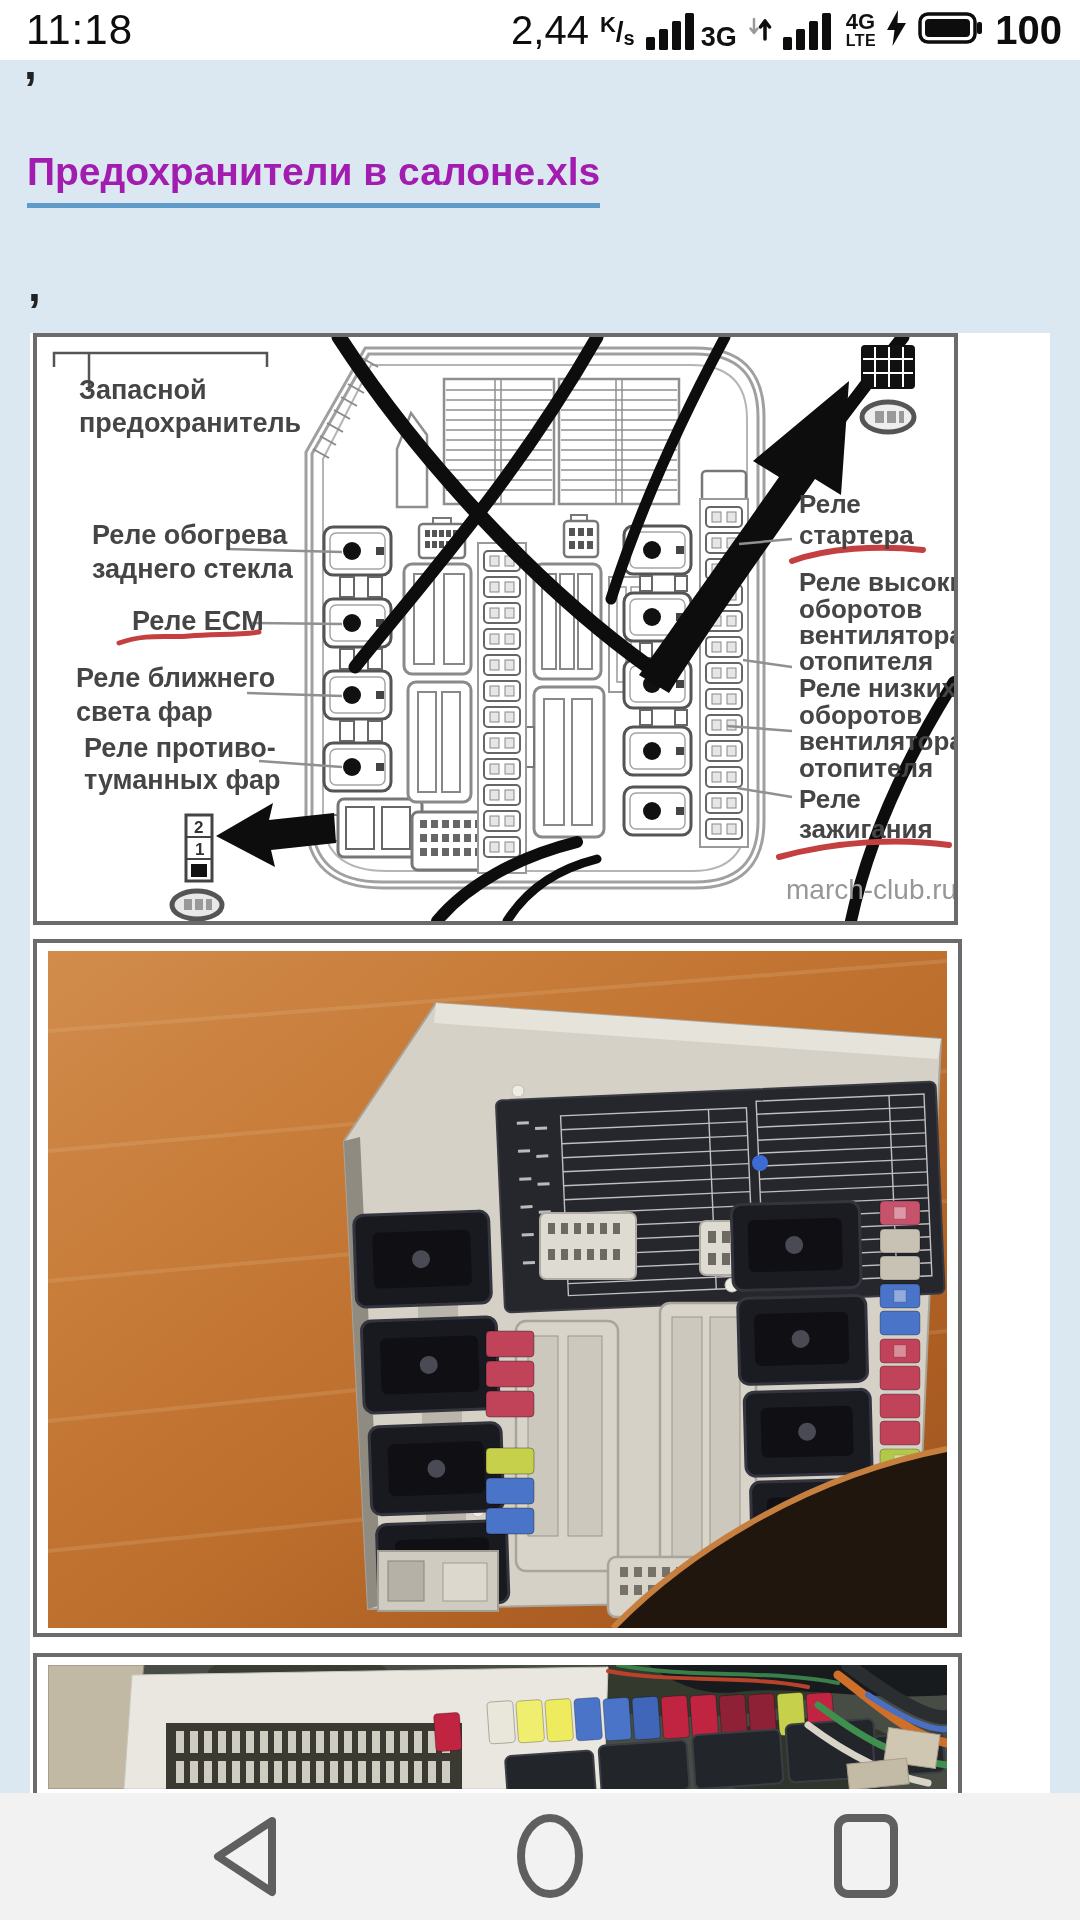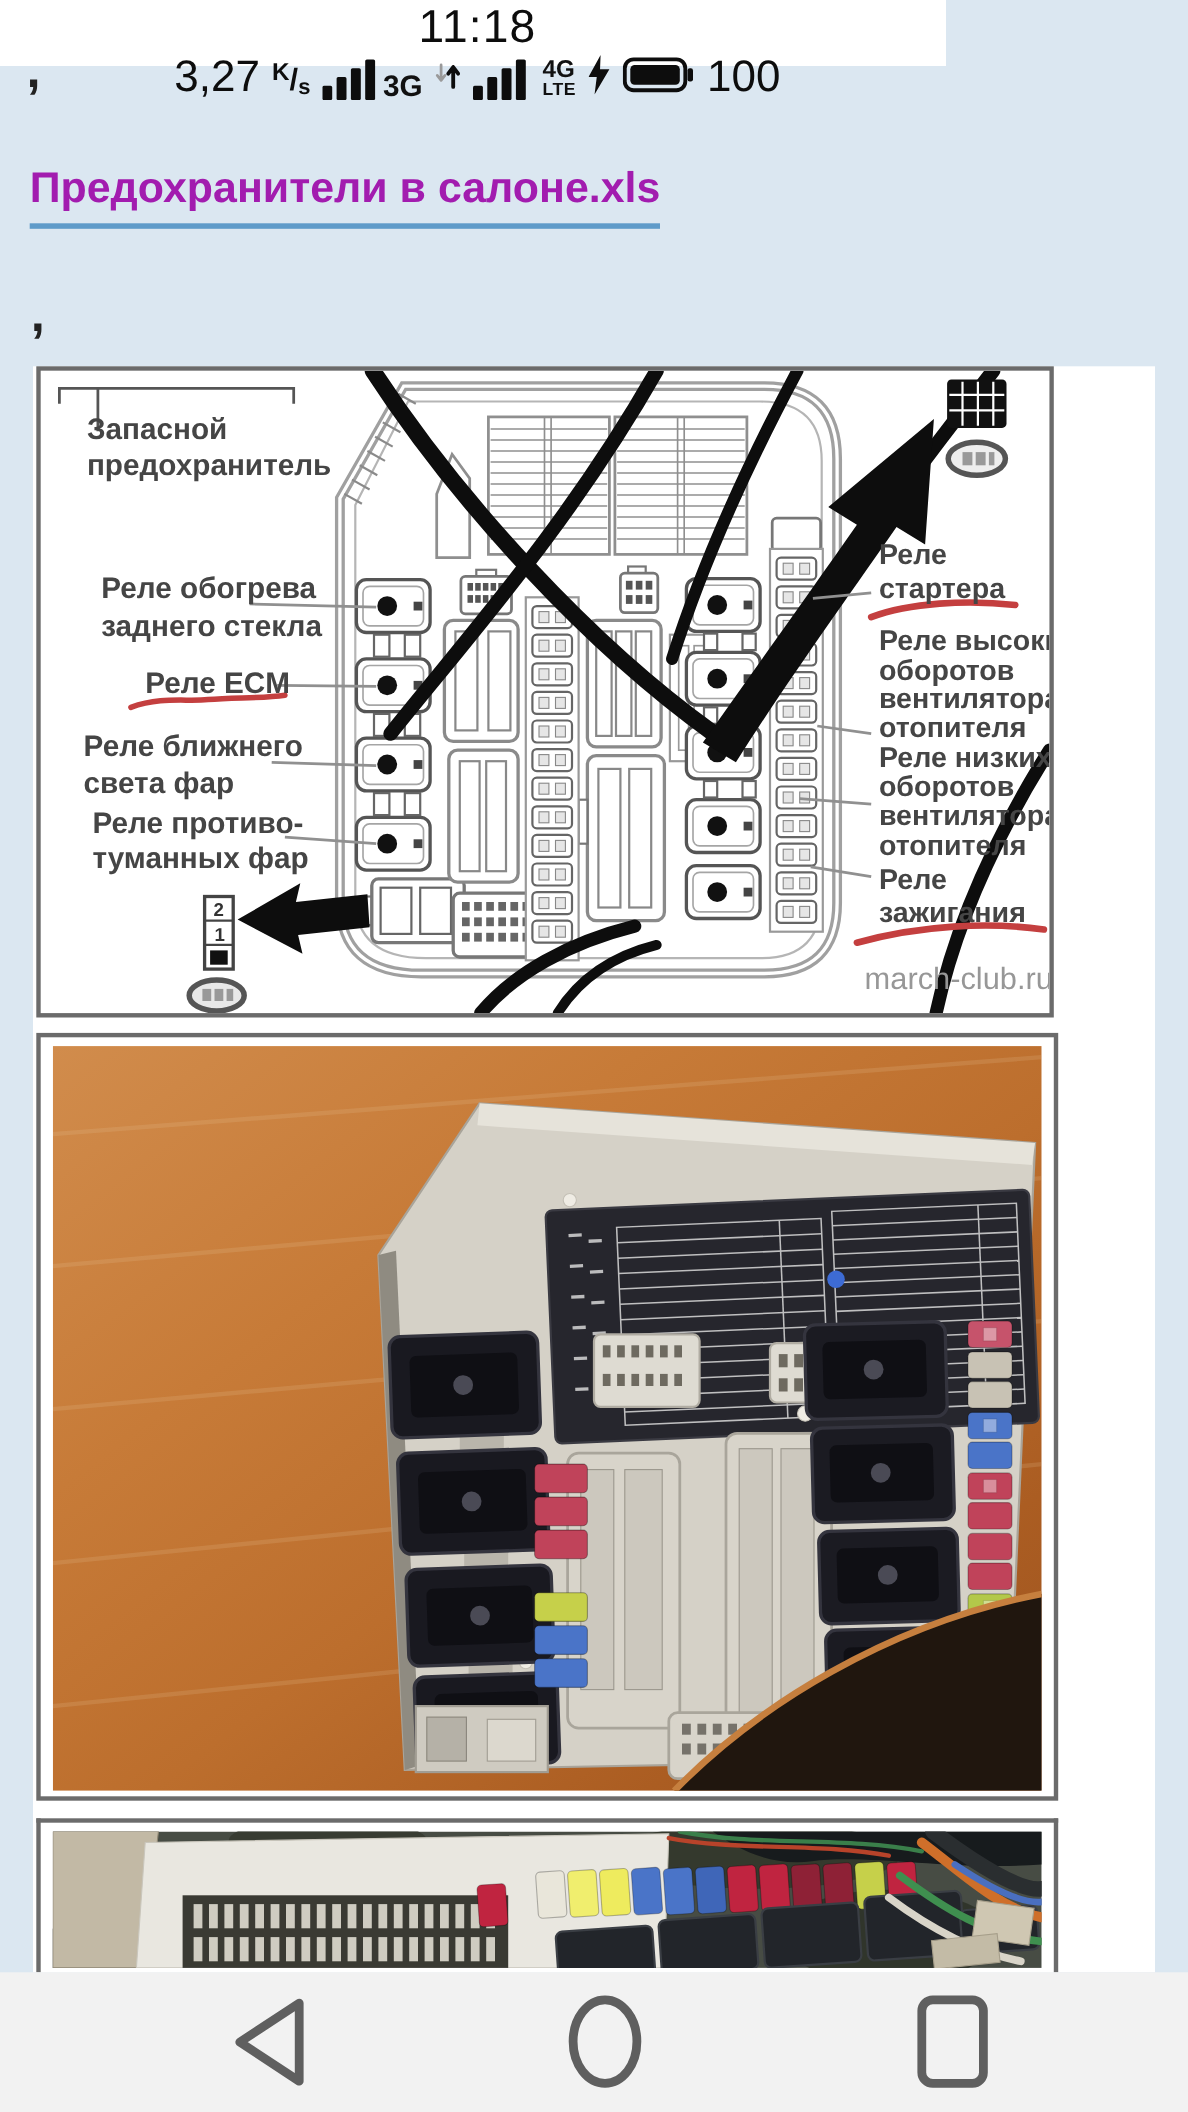--- a/index.html
+++ b/index.html
@@ -1,33 +1,33 @@
 <!DOCTYPE html>
 <html><head>
 <meta charset="utf-8">
 <style>
   html,body{margin:0;padding:0;}
   .screen{position:relative;width:1080px;height:1920px;background:#dbe7f1;overflow:hidden;
           font-family:"Liberation Sans",sans-serif;color:#111;}
   
-  .statusbar{position:absolute;left:0;top:0;width:860px;height:60px;background:#ffffff;
-             display:flex;align-items:center;justify-content:space-between;box-sizing:border-box;padding:0 18px 0 26px;flex-direction:column;}
+  .statusbar{position:absolute;left:0;top:0;width:1080px;height:60px;background:#ffffff;
+             display:flex;align-items:center;justify-content:space-between;box-sizing:border-box;padding:0 18px 0 26px;}
   .sb-time{font-size:42px;font-weight:400;letter-spacing:1px;color:#0d0d0d;}
   .sb-right{display:flex;align-items:center;gap:11px;}
   .sb-speed{font-size:40px;color:#0d0d0d;}
   .sb-kps{display:inline-flex;align-items:flex-start;font-weight:700;color:#0d0d0d;line-height:1;}
   .sb-kps .k{font-size:22px;position:relative;top:-2px;}
   .sb-kps .slash{font-size:28px;position:relative;top:2px;}
   .sb-kps .s{font-size:20px;position:relative;top:12px;}
   .sb-sig{display:flex;align-items:flex-end;gap:3px;}
   .sb-3g{font-size:27px;font-weight:700;position:relative;top:3px;}
   .sb-46{display:flex;flex-direction:column;align-items:flex-start;font-weight:700;line-height:1;}
   .sb-46 .l1{font-size:22px;}
   .sb-46 .l2{font-size:16px;letter-spacing:.5px;}
-  .sb-100{font-size:40px;color:#0d0d0d;}
+  .sb-100{font-size:40px;color:#0d0d0d;font-weight:bold;}
   
   .comma{position:absolute;font-size:46px;font-weight:700;color:#222;line-height:1;}
   .comma.c1{left:24px;top:40px;}
   .comma.c2{left:28px;top:262px;}
   .att-link{position:absolute;left:27px;top:150px;font-size:39px;font-weight:700;color:#a21caf;
             text-decoration:none;border-bottom:5px solid #5f9bc9;padding-bottom:9px;cursor:pointer;}
   .att-meta{position:absolute;left:27px;top:210px;font-size:38px;color:#8d9194;}
   
   .backdrop{position:absolute;left:30px;top:333px;width:1020px;height:1460px;background:#ffffff;}
   .figure{position:absolute;background:#ffffff;border:4px solid #6b6b6b;box-sizing:border-box;overflow:hidden;}
@@ -43,21 +43,21 @@
   text{font-family:"Liberation Sans",sans-serif;}
 </style>
 </head>
 <body>
 
 <div class="screen">
 
   <div class="statusbar">
     <span class="sb-time">11:18</span>
     <span class="sb-right">
-      <span class="sb-speed">3,27</span>
+      <span class="sb-speed">2,44</span>
       <span class="sb-kps">
           <span class="k">K</span>
           <span class="slash">/</span>
           <span class="s">s</span>
         </span>
       <span class="sb-sig">
         <svg width="52" height="40" viewBox="0 0 52 40">
             <g fill="#0d0d0d">
               <rect x="0" y="27" width="9" height="13" rx="1.5"></rect>
               <rect x="13" y="19" width="9" height="21" rx="1.5"></rect>

